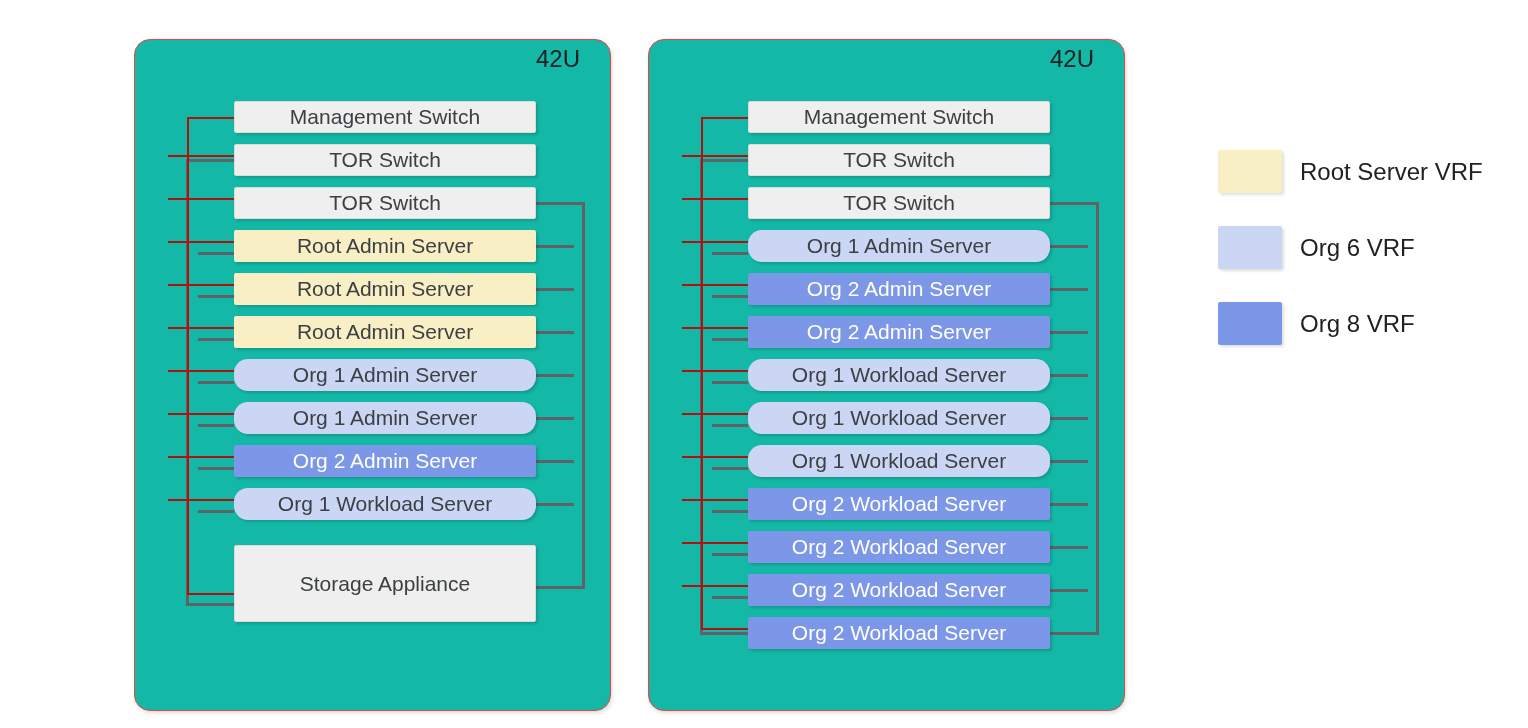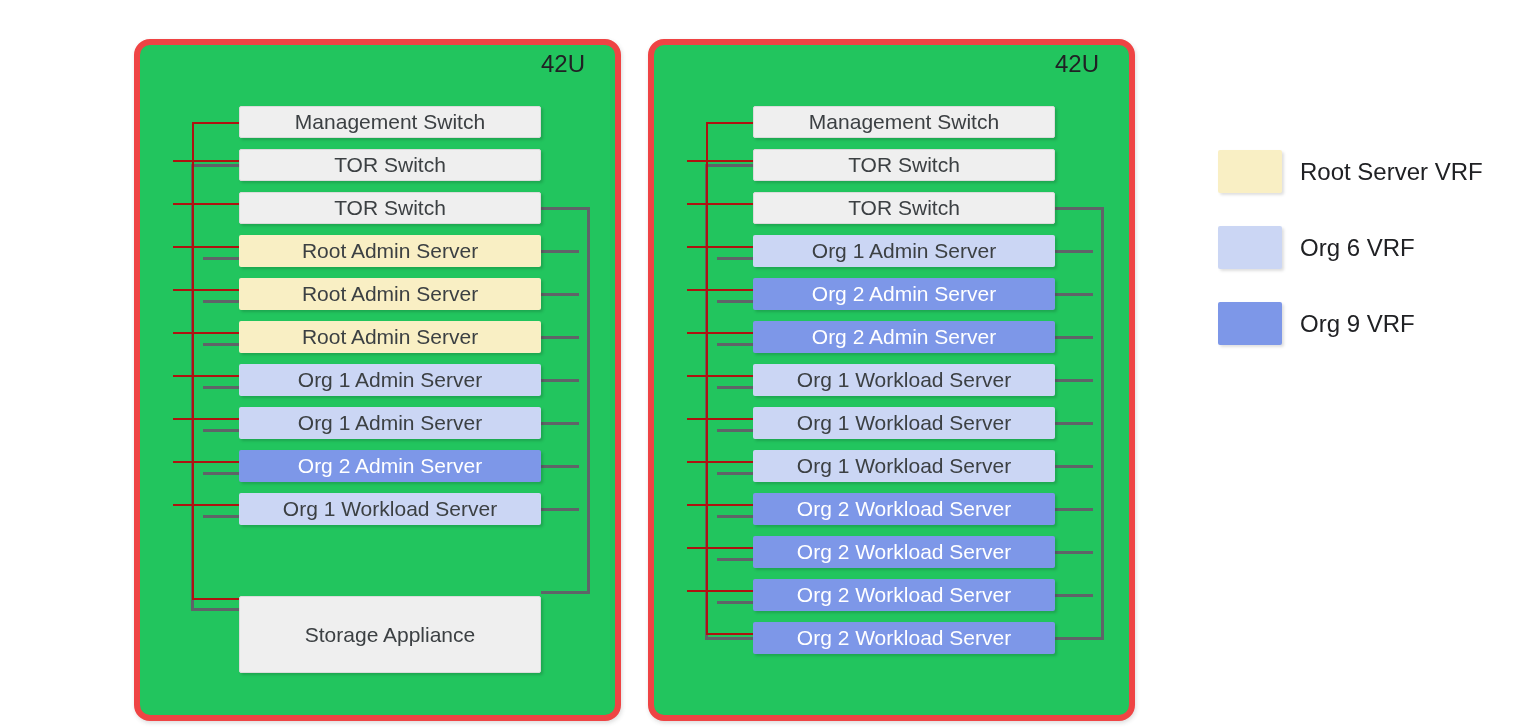--- a/index.html
+++ b/index.html
@@ -1,39 +1,39 @@
 <!DOCTYPE html>
 <html><head>
 <meta charset="utf-8">
 <style>
   html,body{margin:0;padding:0;background:#ffffff;}
   .canvas{
     position:relative;width:1528px;height:728px;background:#ffffff;
     font-family:"Liberation Sans",sans-serif;overflow:hidden;
   }
   .rack{
-    position:absolute;top:39px;width:475px;height:670px;background:#22c55e;
-    border:6px solid #ef4444;border-radius:16px;
+    position:absolute;top:39px;width:475px;height:670px;background:#14b8a6;
+    border:1px solid #ef4444;border-radius:16px;
     box-shadow:1px 2px 4px rgba(60,64,67,.18);
   }
   #rack-1{left:134px}
   #rack-2{left:648px}
   .rack-cap{
     position:absolute;top:5px;right:30px;font-size:24px;color:#202124;
   }
   .unit{
     position:absolute;left:99px;width:302px;box-sizing:border-box;
     display:flex;align-items:center;justify-content:center;
     font-size:21px;color:#3c4043;border-radius:2px;
     box-shadow:2px 2px 3px rgba(0,0,0,.16);z-index:3;
     white-space:nowrap;
   }
   .unit.switch,.unit.storage{background:#efefef;border:1px solid #dbdbdb;}
   .unit.root_admin{background:#f9efc4;}
-  .unit.org1{background:#cbd6f4;}
+  .unit.org1{background:#cbd6f4;border-radius:14px;}
   .unit.org2{background:#7d97e8;color:#ffffff;}
   .ln{position:absolute;}
   .ln-red{background:#ae1310;z-index:2;}
   .ln-gray{background:#5f6368;z-index:1;}
   .legend{position:absolute;left:1218px;top:150px;width:310px;height:350px;}
   .legend-item{position:absolute;left:0;display:flex;align-items:center;height:43px;}
   .legend-swatch{width:64px;height:43px;border-radius:2px;flex:0 0 auto;
     box-shadow:2px 2px 3px rgba(0,0,0,.13);}
   .legend-label{margin-left:18px;font-size:24px;color:#202124;white-space:nowrap;}
 </style>
@@ -79,21 +79,21 @@
       <div class="unit switch" style="top: 61px; height: 32px;">Management Switch</div>
       <div class="unit switch" style="top: 104px; height: 32px;">TOR Switch</div>
       <div class="unit switch" style="top: 147px; height: 32px;">TOR Switch</div>
       <div class="unit root_admin" style="top: 190px; height: 32px;">Root Admin Server</div>
       <div class="unit root_admin" style="top: 233px; height: 32px;">Root Admin Server</div>
       <div class="unit root_admin" style="top: 276px; height: 32px;">Root Admin Server</div>
       <div class="unit org1" style="top: 319px; height: 32px;">Org 1 Admin Server</div>
       <div class="unit org1" style="top: 362px; height: 32px;">Org 1 Admin Server</div>
       <div class="unit org2" style="top: 405px; height: 32px;">Org 2 Admin Server</div>
       <div class="unit org1" style="top: 448px; height: 32px;">Org 1 Workload Server</div>
-      <div class="unit storage" style="top: 551px; height: 77px; text-align: center;">Storage Appliance</div>
+      <div class="unit storage" style="top: 505px; height: 77px; text-align: center;">Storage Appliance</div>
     </section>
 
   <section class="rack" id="rack-2">
     <div class="rack-cap">42U</div>
   <div class="ln ln-gray" style="left: 51px; top: 119px; width: 3px; height: 476px;"></div>
       <div class="ln ln-gray" style="left: 51px; top: 119px; width: 48px; height: 3px;"></div>
       <div class="ln ln-gray" style="left: 51px; top: 592px; width: 48px; height: 3px;"></div>
       <div class="ln ln-gray" style="left: 447px; top: 162px; width: 3px; height: 433px;"></div>
       <div class="ln ln-gray" style="left: 401px; top: 162px; width: 46px; height: 3px;"></div>
       <div class="ln ln-gray" style="left: 401px; top: 592px; width: 46px; height: 3px;"></div>
@@ -148,17 +148,17 @@
       <div class="legend-item" style="top: 0px;">
         <div class="legend-swatch" style="background: rgb(249, 239, 196);"></div>
         <span class="legend-label">Root Server VRF</span>
       </div>
       <div class="legend-item" style="top: 76px;">
         <div class="legend-swatch" style="background: rgb(203, 214, 244);"></div>
         <span class="legend-label">Org 6 VRF</span>
       </div>
       <div class="legend-item" style="top: 152px;">
         <div class="legend-swatch" style="background: rgb(125, 151, 232);"></div>
-        <span class="legend-label">Org 9 VRF</span>
+        <span class="legend-label">Org 8 VRF</span>
       </div>
     </aside>
 
 </div>
 
 </body></html>

